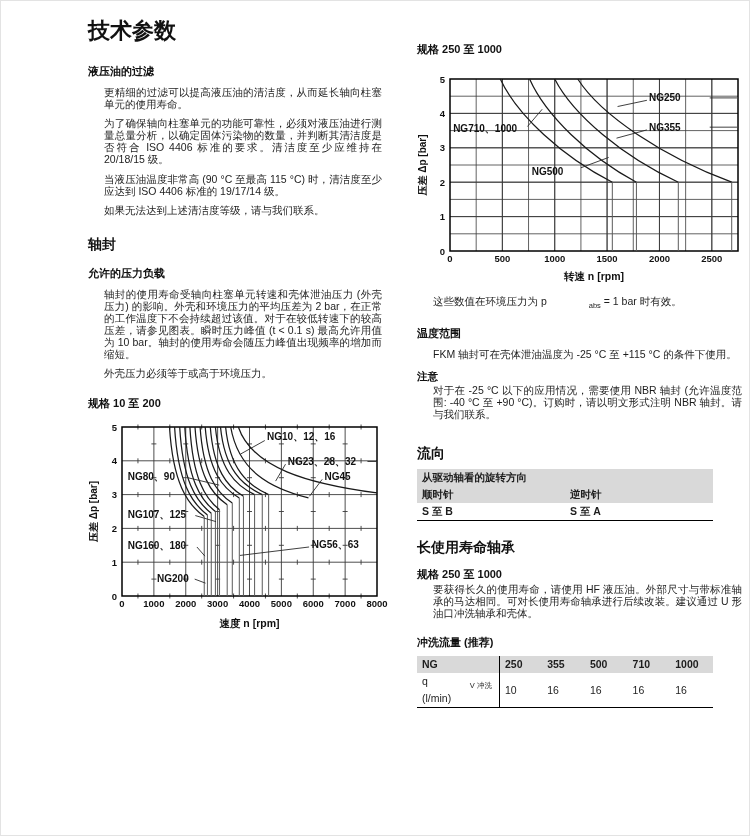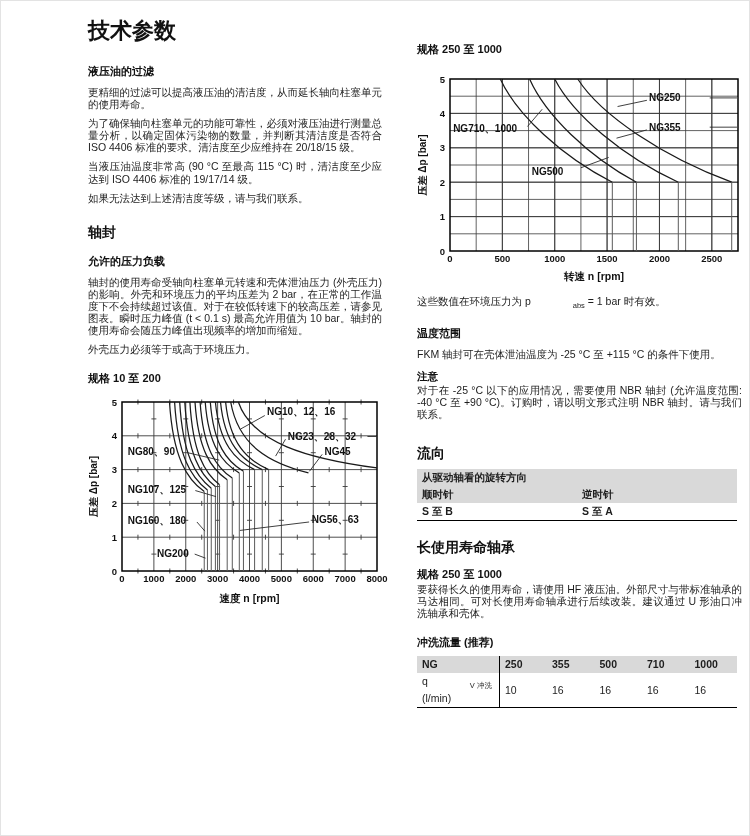--- a/index.html
+++ b/index.html
@@ -9,24 +9,24 @@
     color:#1d1d1d;overflow:hidden;
     box-shadow:inset 0 0 0 1px #e3e3e3;
   }
   .col{position:absolute;}
   .col-left{left:88px;top:16px;width:294px;}
   .col-right{left:417px;top:42px;width:325px;}
   h1{font-size:22px;font-weight:700;margin:0 0 18px 0;color:#111;}
   .h-major{font-size:14px;font-weight:700;margin:20px 0 0 0;color:#111;}
   .h-minor{font-size:11px;font-weight:700;margin:14px 0 7px 0;color:#111;}
   .h-run{font-size:10.5px;font-weight:700;margin:10px 0 0 0;color:#111;}
-  p{font-size:10.5px;line-height:12.1px;margin:0 0 7px 0;text-align:justify;}
+  p{font-size:10.5px;line-height:12.1px;margin:0 0 7px 16px;text-align:justify;}
   .chart-heading{margin-top:16px;margin-bottom:4px;}
   svg{display:block;}
-  table{border-collapse:collapse;width:320px;font-size:10.5px;table-layout:fixed;}
+  table{border-collapse:collapse;width:296px;font-size:10.5px;table-layout:fixed;}
   .tbl{border-bottom:1.6px solid #000;}
   .tbl td,.tbl th{padding:2.5px 5px 2.5px 5px;text-align:left;vertical-align:middle;line-height:12px;}
   .tbl .hdr{background:#d9d9d9;font-weight:700;}
   .tbl .val{font-weight:700;}
   .flush td,.flush th{padding:2.5px 5px;}
   .flush .hdr{background:#d9d9d9;font-weight:700;}
   .flush .lbl{font-weight:400;}
   .flush .c1{border-right:1px solid #000;}
   .flush .num{font-weight:400;}
   sub{font-size:7.5px;padding-left:42px;}

